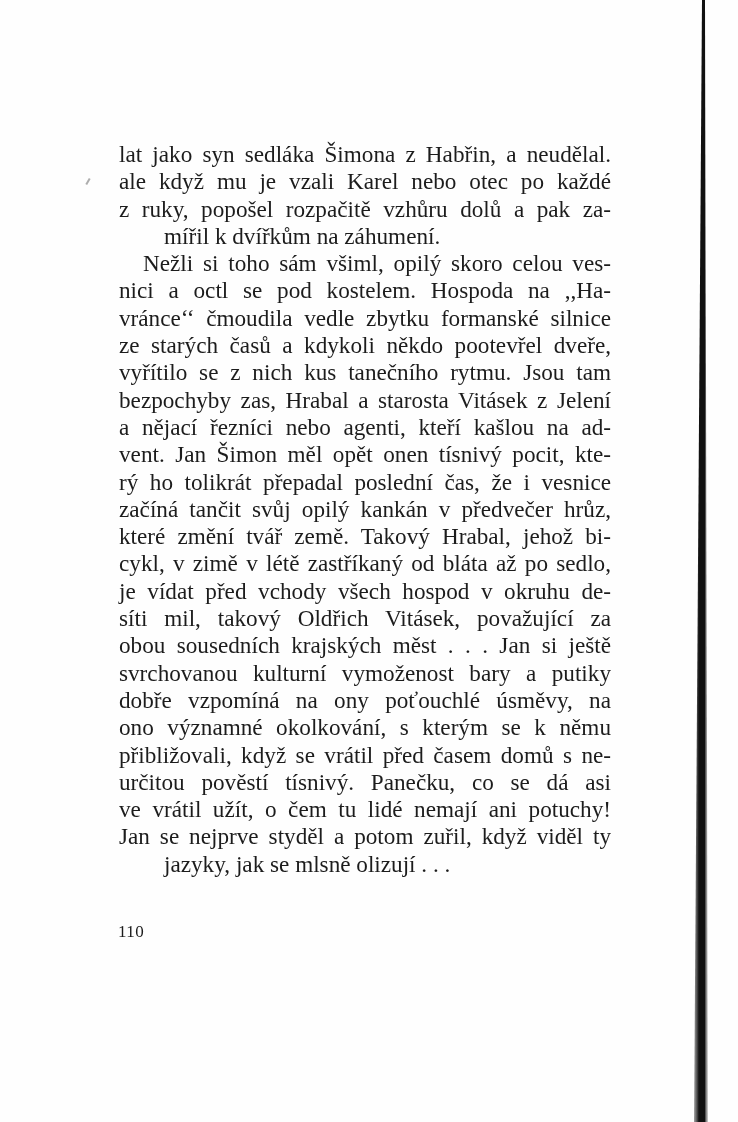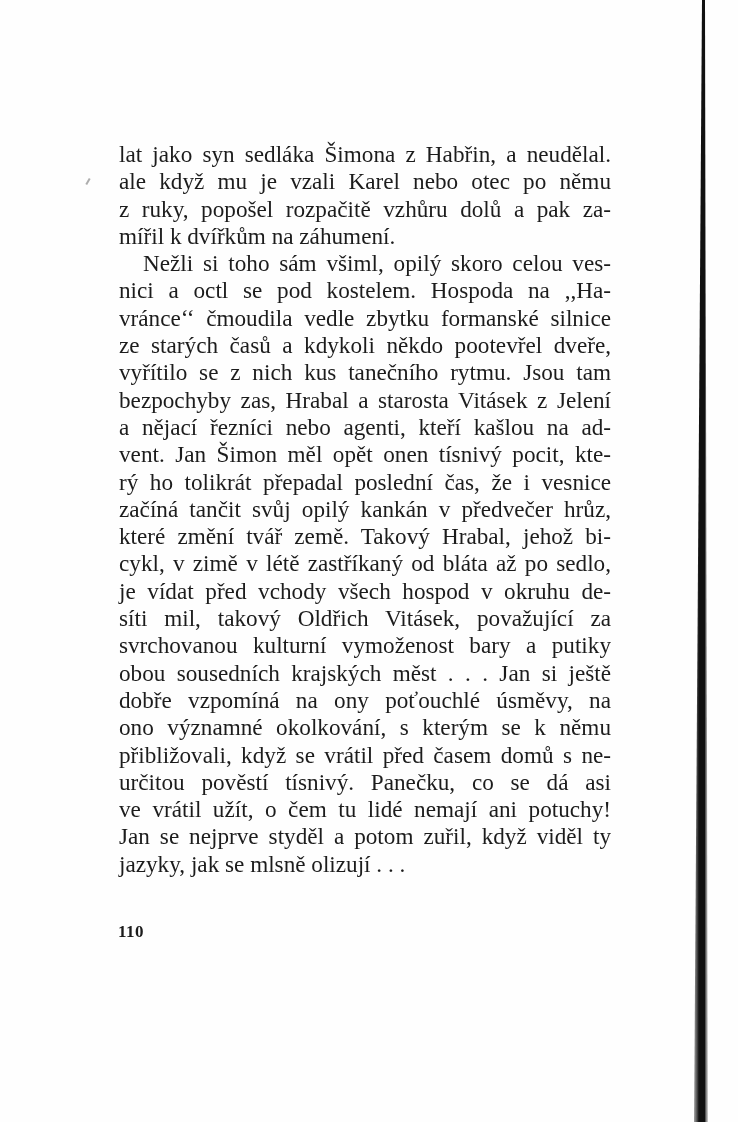--- a/index.html
+++ b/index.html
@@ -31,34 +31,35 @@
     .line {
       display: block;
       height: 27.3px;
       line-height: 27.3px;
       white-space: nowrap;
       text-align: justify;
       text-align-last: justify;
     }
     .line.last {
       text-align-last: left;
+      margin-left: 45px;
     }
     .line.indent {
       padding-left: 24px;
     }
     .paragraph + .paragraph {
       margin-top: 0;
     }
     .page-number {
       position: absolute;
       left: 118px;
       top: 922px;
       font-family: "Liberation Serif", "DejaVu Serif", serif;
       font-size: 17px;
-      font-weight: bold;
+      font-weight: normal;
       letter-spacing: 0.5px;
       color: #1c1c1c;
       font-variant: small-caps;
     }
     .margin-mark {
       position: absolute;
       left: 87px;
       top: 178px;
       width: 2px;
       height: 7px;
@@ -80,41 +81,41 @@
 </head>
 <body>
 
 <div class="page">
 
   <span class="margin-mark"></span>
 
   <div class="text-block">
     <div class="paragraph">
       <span class="line">lat jako syn sedláka Šimona z Habřin, a neudělal.</span>
-      <span class="line">ale když mu je vzali Karel nebo otec po němu</span>
+      <span class="line">ale když mu je vzali Karel nebo otec po každé</span>
       <span class="line">z ruky, popošel rozpačitě vzhůru dolů a pak za-</span>
       <span class="line last">mířil k dvířkům na záhumení.</span>
     </div>
     <div class="paragraph">
       <span class="line indent">Nežli si toho sám všiml, opilý skoro celou ves-</span>
       <span class="line">nici a octl se pod kostelem. Hospoda na ,,Ha-</span>
       <span class="line">vránce‘‘ čmoudila vedle zbytku formanské silnice</span>
       <span class="line">ze starých časů a kdykoli někdo pootevřel dveře,</span>
       <span class="line">vyřítilo se z nich kus tanečního rytmu. Jsou tam</span>
       <span class="line">bezpochyby zas, Hrabal a starosta Vitásek z Jelení</span>
       <span class="line">a nějací řezníci nebo agenti, kteří kašlou na ad-</span>
       <span class="line">vent. Jan Šimon měl opět onen tísnivý pocit, kte-</span>
       <span class="line">rý ho tolikrát přepadal poslední čas, že i vesnice</span>
       <span class="line">začíná tančit svůj opilý kankán v předvečer hrůz,</span>
       <span class="line">které změní tvář země. Takový Hrabal, jehož bi-</span>
       <span class="line">cykl, v zimě v létě zastříkaný od bláta až po sedlo,</span>
       <span class="line">je vídat před vchody všech hospod v okruhu de-</span>
       <span class="line">síti mil, takový Oldřich Vitásek, považující za</span>
+      <span class="line">obou sousedních krajských měst . . . Jan si ještě</span>
       <span class="line">svrchovanou kulturní vymoženost bary a putiky</span>
-      <span class="line">obou sousedních krajských měst . . . Jan si ještě</span>
       <span class="line">dobře vzpomíná na ony poťouchlé úsměvy, na</span>
       <span class="line">ono významné okolkování, s kterým se k němu</span>
       <span class="line">přibližovali, když se vrátil před časem domů s ne-</span>
       <span class="line">určitou pověstí tísnivý. Panečku, co se dá asi</span>
       <span class="line">ve vrátil užít, o čem tu lidé nemají ani potuchy!</span>
       <span class="line">Jan se nejprve styděl a potom zuřil, když viděl ty</span>
       <span class="line last">jazyky, jak se mlsně olizují . . .</span>
     </div>
   </div>
 

